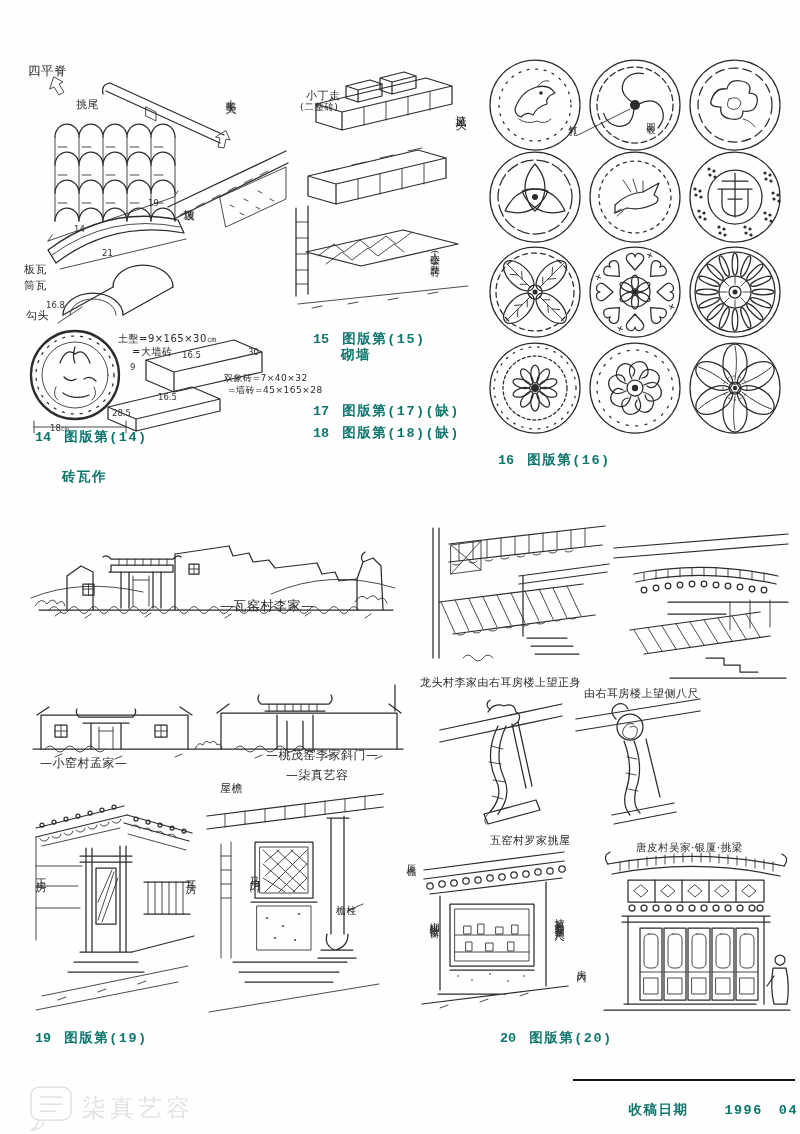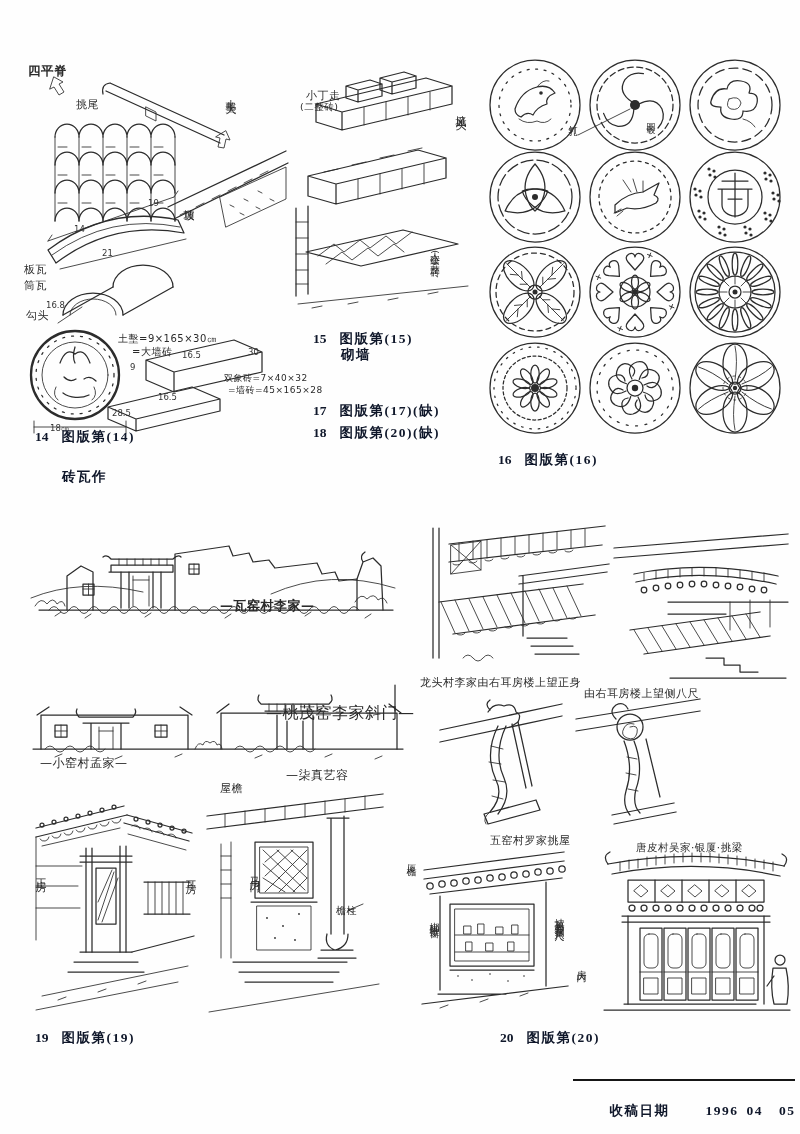--- a/index.html
+++ b/index.html
@@ -8,24 +8,24 @@
   .draw{position:absolute}
   svg{display:block;overflow:visible}
   svg path,svg circle,svg rect,svg ellipse,svg line{stroke:#2c2c2c;fill:none;
         stroke-width:1.25;stroke-linecap:round;stroke-linejoin:round}
   svg .f{fill:#2c2c2c;stroke:none}
   svg .thin{stroke-width:.85}
   svg .thick{stroke-width:2.3}
   .hw{position:absolute;font-family:"DejaVu Sans",sans-serif;font-size:11px;color:#2a2a2a;
       white-space:nowrap;letter-spacing:.5px}
   .hw.v{writing-mode:vertical-rl;letter-spacing:2px}
-  .hw.big{font-size:12.5px;font-weight:bold}
+  .hw.big{font-size:12.5px;font-weight:normal}
   .dim{font-size:8.5px;letter-spacing:0;color:#333}
-  .cap{position:absolute;font-family:Liberation Serif, serif;font-weight:700;
-       font-size:13.5px;color:#0f172a;white-space:pre;letter-spacing:1.5px}
+  .cap{position:absolute;font-family:Liberation Mono, monospace;font-weight:700;
+       font-size:13.5px;color:#0f766e;white-space:pre;letter-spacing:1.5px}
   .cap .n{margin-right:13px;letter-spacing:0}
   .footer-line{position:absolute;left:573px;top:1079px;width:222px;border-top:2px solid #161616}
   .wm{position:absolute;left:28px;top:1084px;display:flex;align-items:center;gap:8px;opacity:.16}
   .wm-cn{font-family:"DejaVu Sans",sans-serif;font-size:24px;letter-spacing:4px;color:#555}
   .wm-en{font-family:"Liberation Sans",sans-serif;font-size:10px;letter-spacing:2px;color:#555}
 </style>
 </head>
 <body>
 
 <div class="page">
@@ -127,21 +127,21 @@
   </div>
 
   <span class="hw" style="left:306px;top:88px">小丁走</span>
   <span class="hw" style="left:300px;top:101px;font-size:9.5px">(二整砖)</span>
   <span class="hw v" style="left:452px;top:106px">墙风头</span>
   <span class="hw v" style="left:428px;top:244px;font-size:9.5px">人字纹(二整砖)</span>
 
   <div class="cap" style="left:313px;top:330px"><span class="n">15</span><span>图版第(15)</span></div>
   <div class="cap" style="left:341px;top:346px">砌墙</div>
   <div class="cap" style="left:313px;top:402px"><span class="n">17</span><span>图版第(17)(缺)</span></div>
-  <div class="cap" style="left:313px;top:424px"><span class="n">18</span><span>图版第(20)(缺)</span></div>
+  <div class="cap" style="left:313px;top:424px"><span class="n">18</span><span>图版第(18)(缺)</span></div>
 
   <div class="draw" style="left:480px;top:55px">
     <svg width="310" height="395" viewBox="0 0 310 395">
       <defs>
         <path id="tearP" d="M0,-33 Q13,-18 9,-2 Q6,9 0,14 Q-6,9 -9,-2 Q-13,-18 0,-33"></path>
         <g id="dcP">
             <circle class="f" r="1.6"></circle>
             <circle class="f" cx="5" cy="2" r="1.6"></circle>
             <circle class="f" cx="1" cy="6" r="1.6"></circle>
             <circle class="f" cx="6" cy="8" r="1.6"></circle>
@@ -390,21 +390,21 @@
       <path d="M244,59 V66 M252,59 V66 M260,59 V66 M268,59 V66 M276,59 V66 M284,59 V66 M292,59 V66" class="thin"></path>
       <path d="M252,70 V104 M288,70 V104 M262,76 V104 M278,76 V104"></path>
       <path d="M370,66 V40"></path>
       <path d="M170,104 q3,-8 8,-4 q2,-6 7,-2 q5,-4 7,2 q4,-3 5,4" class="thin"></path>
       <path d="M8,104 H378"></path>
       <path d="M20,104 q5,-6 10,0 t10,0 t10,0 t10,0 t10,0 t10,0 M210,104 q5,-6 10,0 t10,0 t10,0 t10,0 t10,0 t10,0 t10,0 t10,0" class="thin"></path>
       <path d="M30,112 l7,-3 M90,114 l7,-3 M150,112 l7,-3 M230,113 l7,-3 M300,112 l7,-3 M350,114 l7,-3" class="thin"></path>
     </svg>
   </div>
   <span class="hw" style="left:40px;top:755px;font-size:12px">—小窑村孟家—</span>
-  <span class="hw" style="left:266px;top:703px;font-size:16px">—桃茂窑李家斜门—</span>
+  <span class="hw" style="left:266px;top:747px;font-size:12px">—桃茂窑李家斜门—</span>
   <span class="hw" style="left:286px;top:767px;font-size:12px">—柒真艺容</span>
   <span class="hw" style="left:220px;top:781px">屋檐</span>
 
   <div class="draw" style="left:28px;top:790px">
     <svg width="170" height="228" viewBox="0 0 170 228">
       <path d="M8,38 L96,16 M8,47 L99,25"></path>
       <circle cx="14" cy="35" r="2"></circle>
         <circle cx="26" cy="32" r="2"></circle>
         <circle cx="38" cy="29" r="2"></circle>
       <circle cx="50" cy="26" r="2"></circle>
@@ -614,17 +614,28 @@
       <circle cx="184" cy="120" r="5"></circle>
       <path d="M177,128 Q174,148 178,164 L191,164 Q194,146 190,128 Z M178,136 L171,146"></path>
       <path d="M8,170 H194 M28,164 H160"></path>
     </svg>
   </div>
 
   <div class="cap" style="left:500px;top:1029px"><span class="n">20</span><span>图版第(20)</span></div>
 
   <div class="footer-line"></div>
   <div class="cap" style="left:590px;top:1086px">
-    <span style="margin-right:36px">收稿日期</span><span style="margin-right:8px">1996</span><span style="margin-right:16px">04</span><span>05</span>
-  </div>
-
+    <span style="margin-right:36px">收稿日期</span><span style="margin-right:16px">1996</span><span style="margin-right:16px">04</span><span>05</span>
+  </div>
+
+  <div class="wm">
+    <svg width="46" height="48" viewBox="0 0 46 48">
+      <rect x="3" y="3" width="40" height="33" rx="8" stroke="#555" stroke-width="3"></rect>
+      <path d="M12,13 H34 M12,20 H34 M12,27 H27" stroke="#555" stroke-width="3"></path>
+      <path d="M11,36 q-2,8 -8,10 q9,0 13,-7" stroke="#555" stroke-width="3"></path>
+    </svg>
+    <div>
+      <div class="wm-cn">柒真艺容</div>
+      <div class="wm-en"></div>
+    </div>
+  </div>
 
 </div>
 
 </body></html>

